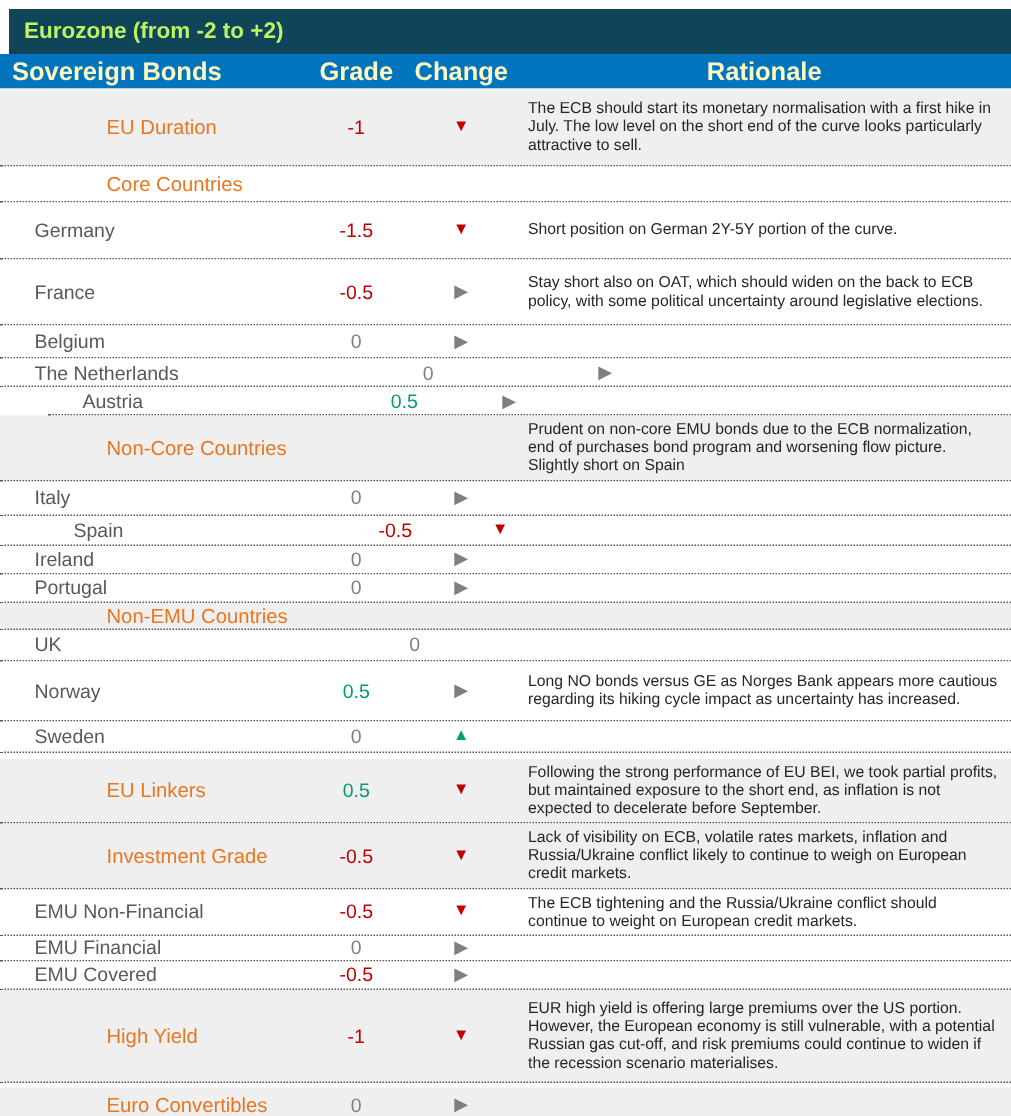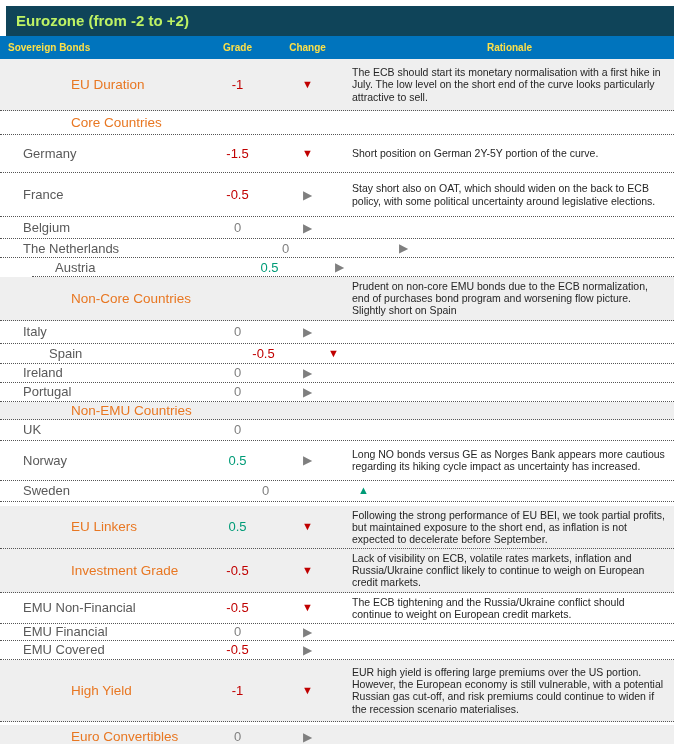--- a/index.html
+++ b/index.html
@@ -26,26 +26,26 @@
     background:var(--dark-header);
     color:#bef264;
     font-size:15px;
     font-weight:bold;
     height:30px;
     line-height:30px;
     padding-left:10px;
   }
   .colhead{
     background:var(--blue-header);
-    color:#fde047;
+    color:#fef9c3;
     height:23px;
     display:grid;
     grid-template-columns:205px 65px 75px 1fr;
     align-items:center;
-    font-size:10px;
+    font-size:17px;
     font-weight:bold;
   }
   .colhead .c-name{padding-left:8px;}
   .colhead .c-grade,.colhead .c-change,.colhead .c-rationale{text-align:center;}
   .row{
     display:grid;
     grid-template-columns:205px 65px 75px 1fr;
     align-items:center;
     border-bottom:1px dotted var(--dot);
     background:#ffffff;
@@ -167,33 +167,33 @@
         <div class="cell grade gray">0</div>
         <div class="cell change"><span class="right">▶</span></div>
         <div class="cell rationale"></div>
       </div>
       <div class="row section gray" style="min-height: 18px; gap: 34px;">
         <div class="cell name">Non-EMU Countries</div>
         <div class="cell grade "></div>
         <div class="cell change"></div>
         <div class="cell rationale"></div>
       </div>
-      <div class="row item" style="min-height: 21px;">
+      <div class="row item" style="min-height: 21px; gap: 39px;">
         <div class="cell name">UK</div>
         <div class="cell grade gray">0</div>
         <div class="cell change"></div>
         <div class="cell rationale"></div>
       </div>
       <div class="row item" style="min-height: 40px;">
         <div class="cell name">Norway</div>
         <div class="cell grade green">0.5</div>
         <div class="cell change"><span class="right">▶</span></div>
         <div class="cell rationale">Long NO bonds versus GE as Norges Bank appears more cautious regarding its hiking cycle impact as uncertainty has increased.</div>
       </div>
-      <div class="row item" style="min-height: 21px; gap: 28px;">
+      <div class="row item" style="min-height: 21px;">
         <div class="cell name">Sweden</div>
         <div class="cell grade gray">0</div>
         <div class="cell change"><span class="up">▲</span></div>
         <div class="cell rationale"></div>
       </div>
       <div class="row spacer" style="min-height: 4px;"></div>
       <div class="row main gray" style="min-height: 43px;">
         <div class="cell name">EU Linkers</div>
         <div class="cell grade green">0.5</div>
         <div class="cell change"><span class="down">▼</span></div>

